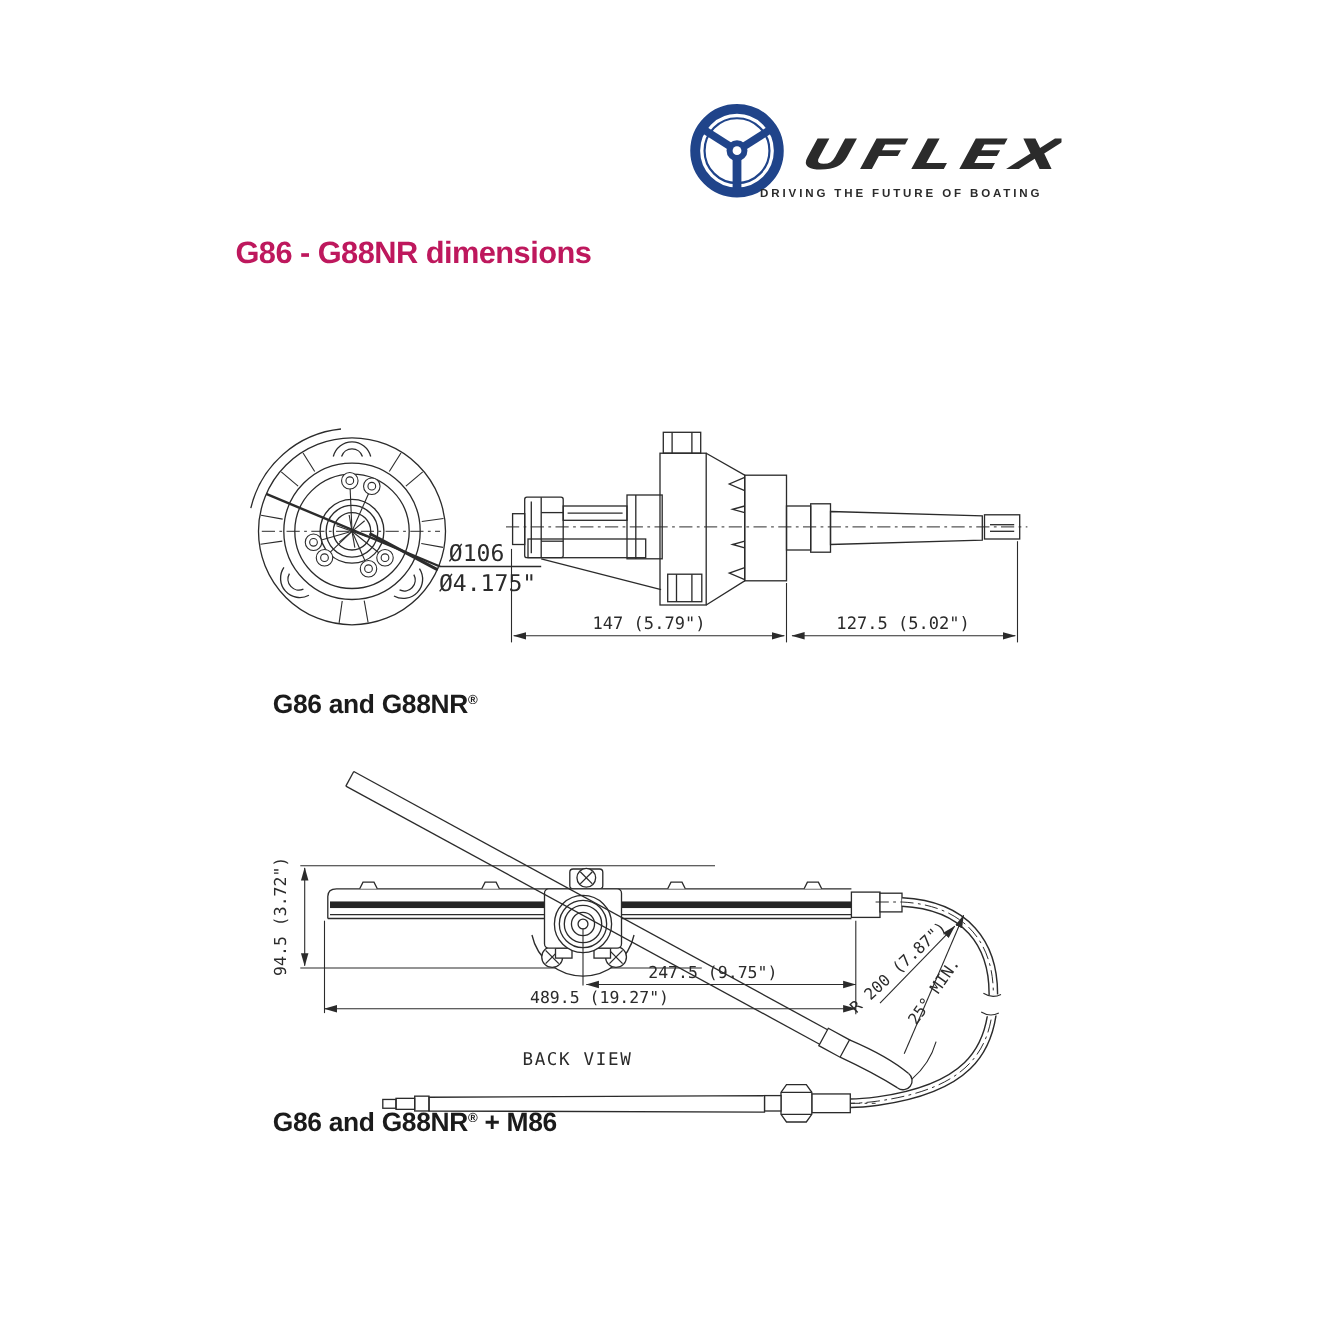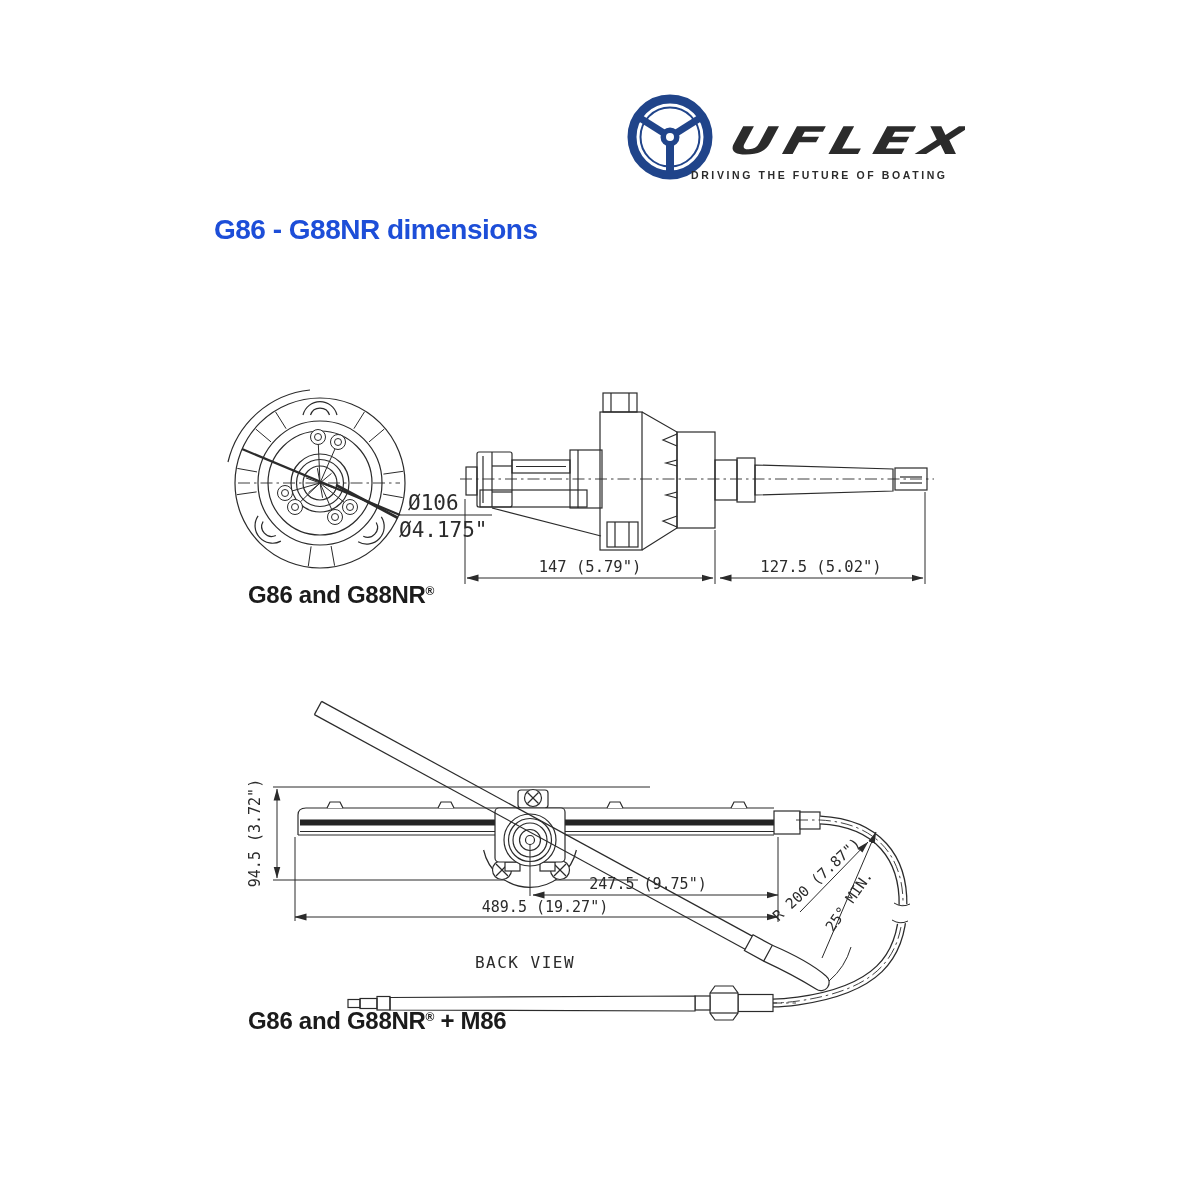--- a/index.html
+++ b/index.html
@@ -1,22 +1,22 @@
 <!DOCTYPE html>
 <html><head>
 <meta charset="utf-8">
 <style>
   html,body{margin:0;padding:0;}
   body{width:1200px;height:1200px;background:#ffffff;position:relative;overflow:hidden;
        font-family:"Liberation Sans", sans-serif;}
   .abs{position:absolute;}
-  .title{left:214px;top:214px;font-size:28px;font-weight:bold;color:#1d4ed8;letter-spacing:-0.5px;}
+  .title{left:214px;top:214px;font-size:28px;font-weight:bold;color:#be185d;letter-spacing:-0.5px;}
   .caption{font-size:24px;font-weight:bold;color:#1b1b1b;letter-spacing:-0.3px;}
   .caption .sup{font-size:12px;vertical-align:8px;}
-  #cap1{left:248px;top:581px;}
+  #cap1{left:248px;top:627px;}
   #cap2{left:248px;top:1007px;}
   svg text{font-family:"DejaVu Sans Mono", monospace;fill:#2b2b2b;}
   .logo-brand{font-family:"DejaVu Sans", sans-serif;}
 </style>
 </head>
 <body>
 
 <svg class="abs" style="left:615px;top:82px;" width="350" height="110" viewBox="0 0 350 110">
   <g stroke="#20448a" fill="none">
     <circle cx="55" cy="55" r="38" stroke-width="9"></circle>

